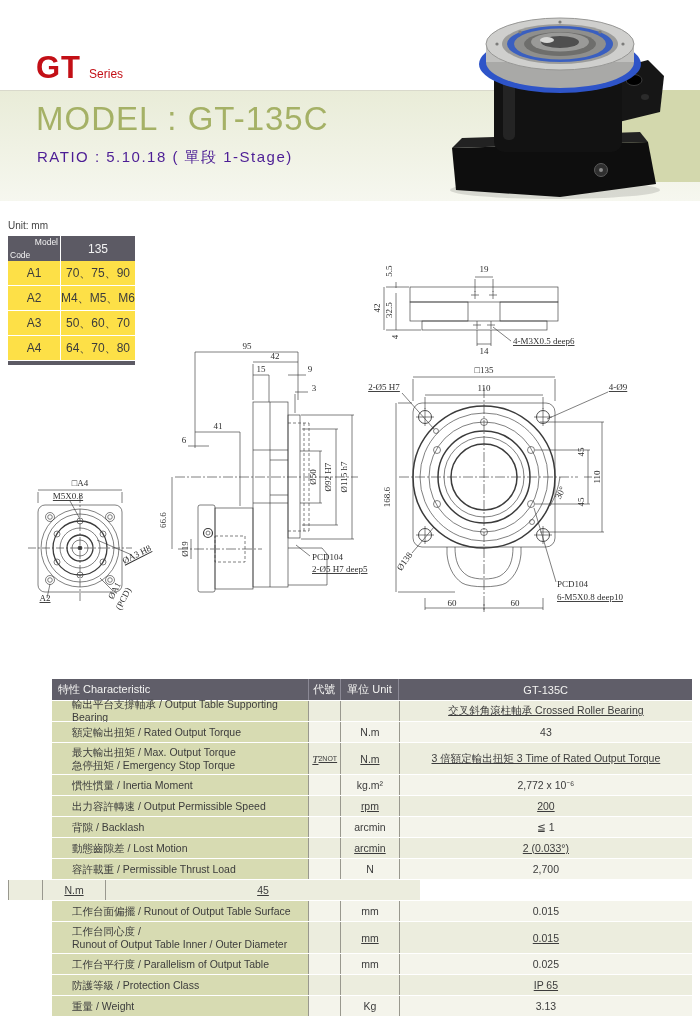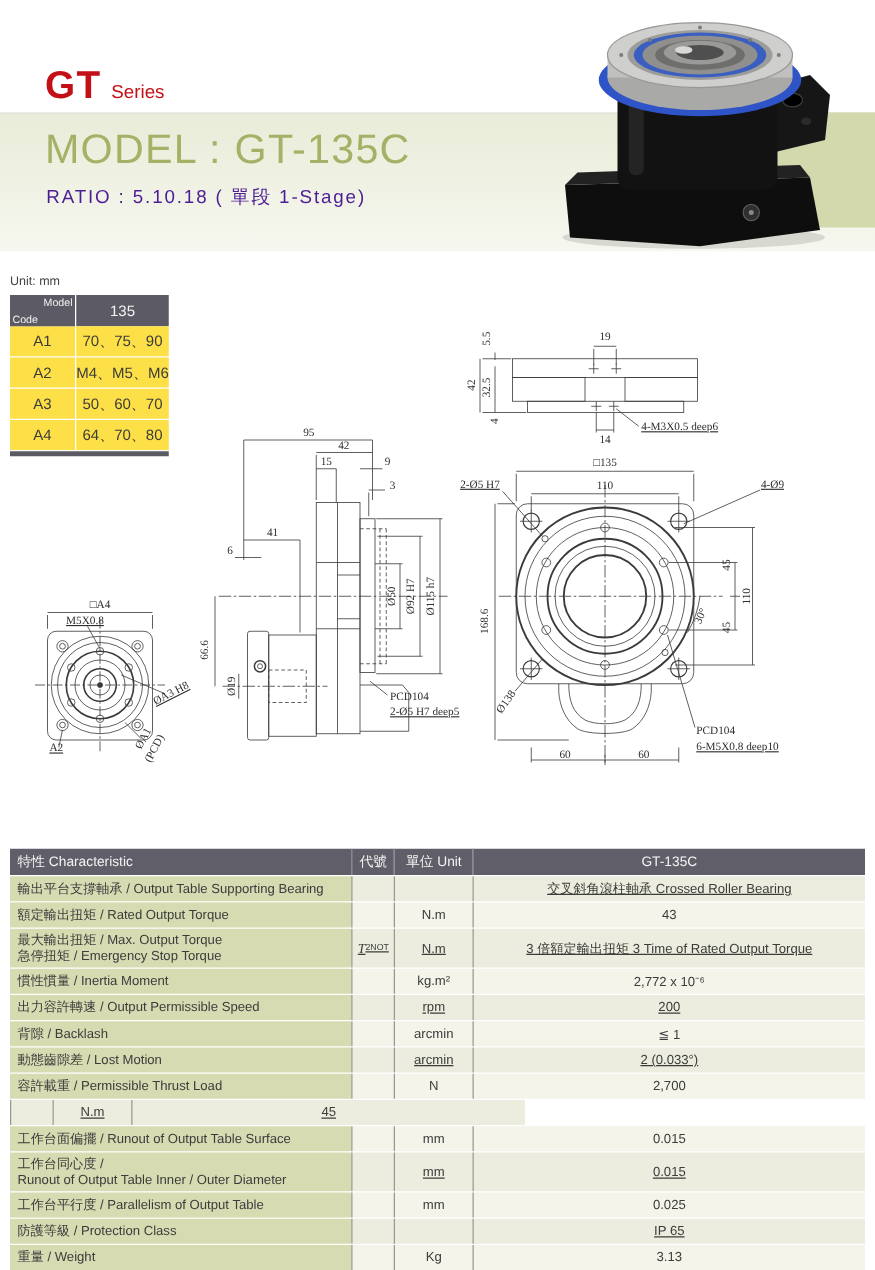--- a/index.html
+++ b/index.html
@@ -2,21 +2,21 @@
 <html><head>
 <meta charset="utf-8">
 <style>
   html,body{margin:0;padding:0;background:#fff;}
   #page{position:relative;width:700px;height:1016px;background:#ffffff;overflow:hidden;
         font-family:"Liberation Sans", sans-serif;color:#3c3c3c;}
 
   
   .gt-wrap{position:absolute;left:36px;top:50px;white-space:nowrap;}
   .gt-big{font-size:31px;font-weight:bold;color:#c30f16;letter-spacing:1px;}
-  .gt-small{font-size:15px;color:#c30f16;margin-left:8px;}
+  .gt-small{font-size:12px;color:#c30f16;margin-left:8px;}
   .band{position:absolute;left:0;top:90px;width:700px;height:110px;
         background:linear-gradient(#e9ecd8,#f6f7ef);border-top:1px solid #d9d9cc;}
   .band-olive{position:absolute;left:568px;top:90px;width:132px;height:92px;background:#d3d8ad;}
   .model-line{position:absolute;left:36px;top:100px;font-size:33px;color:#a5b166;letter-spacing:1px;}
   .ratio-line{position:absolute;left:37px;top:148px;font-size:15px;color:#4c1d95;letter-spacing:1.5px;}
   .photo{position:absolute;left:420px;top:0px;}
 
   
   .size-table{position:absolute;left:8px;top:220px;width:127px;}
   .unit-note{font-size:10px;color:#444;text-align:left;height:14px;margin-bottom:2px;}
@@ -31,31 +31,31 @@
   .st-bar{height:4px;background:#5c5a64;margin-top:1px;}
 
   
   .drawings{position:absolute;left:0;top:245px;}
   .drawings text{font-family:"Liberation Serif", serif;font-size:9px;fill:#2e2e2e;}
   .drawings text.u{text-decoration:underline;}
 
   
   .spec{position:absolute;left:8px;top:679px;width:684px;}
   .spec-row{display:flex;margin-bottom:1px;}
-  .spec-row .c1{width:274px;}
+  .spec-row .c1{width:274px;margin-left:44px;}
   .spec-row .c2{width:33px;border-left:1px solid #99988e;}
   .spec-row .c3{width:62px;border-left:1px solid #99988e;}
   .spec-row .c4{width:314px;border-left:1px solid #99988e;}
   .spec-head{height:21px;}
   .spec-head>div{background:#605e69;color:#f4f4f2;font-size:11px;display:flex;align-items:center;justify-content:center;}
   .spec-head .c1{justify-content:flex-start;padding-left:6px;box-sizing:border-box;}
   .spec-head .c2,.spec-head .c3,.spec-head .c4{border-left-color:#8b8995;}
   .body-row{height:20px;}
   .body-row.tall{height:31px;}
-  .body-row .c1{background:#d7dbb2;display:flex;align-items:center;padding-left:6px;box-sizing:border-box;
+  .body-row .c1{background:#d7dbb2;display:flex;align-items:center;padding-left:20px;box-sizing:border-box;
                 font-size:10.5px;line-height:1.2;white-space:pre-line;}
   .body-row .c2,.body-row .c3,.body-row .c4{display:flex;align-items:center;justify-content:center;font-size:10.5px;}
   .body-row.shade .c2,.body-row.shade .c3,.body-row.shade .c4{background:#ecedde;text-decoration:underline;}
   .body-row.lite  .c2,.body-row.lite  .c3,.body-row.lite  .c4{background:#f4f4eb;}
   .tsym{font-family:"Liberation Serif", serif;font-style:italic;font-size:11px;}
   .tsub{font-size:7px;vertical-align:-2px;}
 </style>
 </head>
 <body>
 

